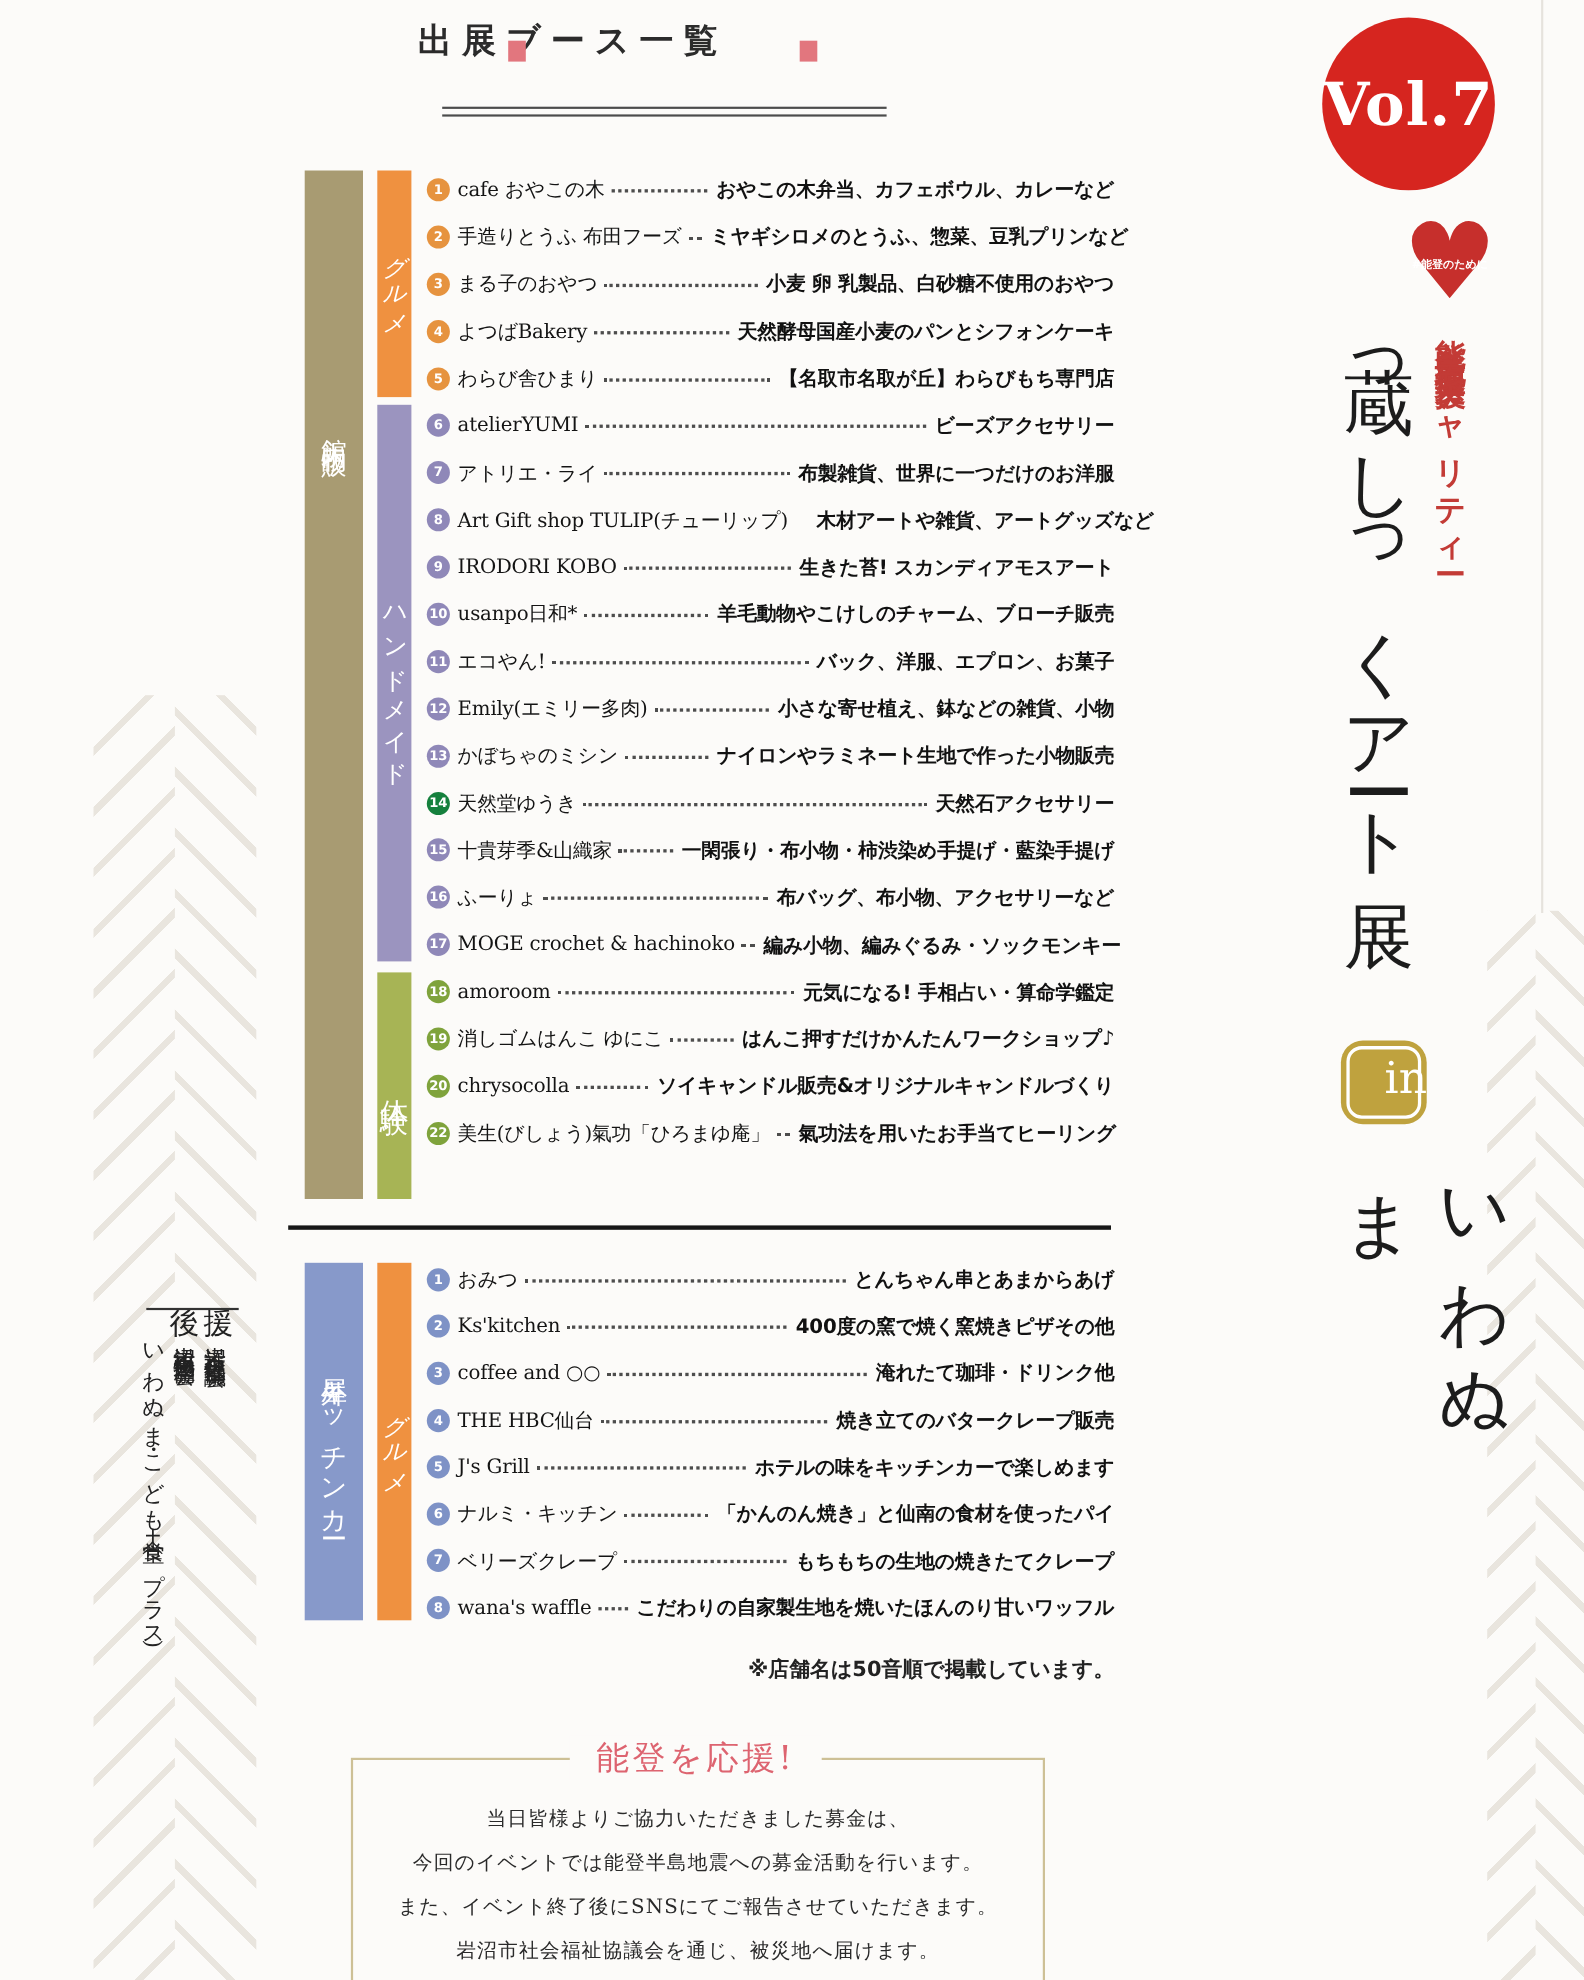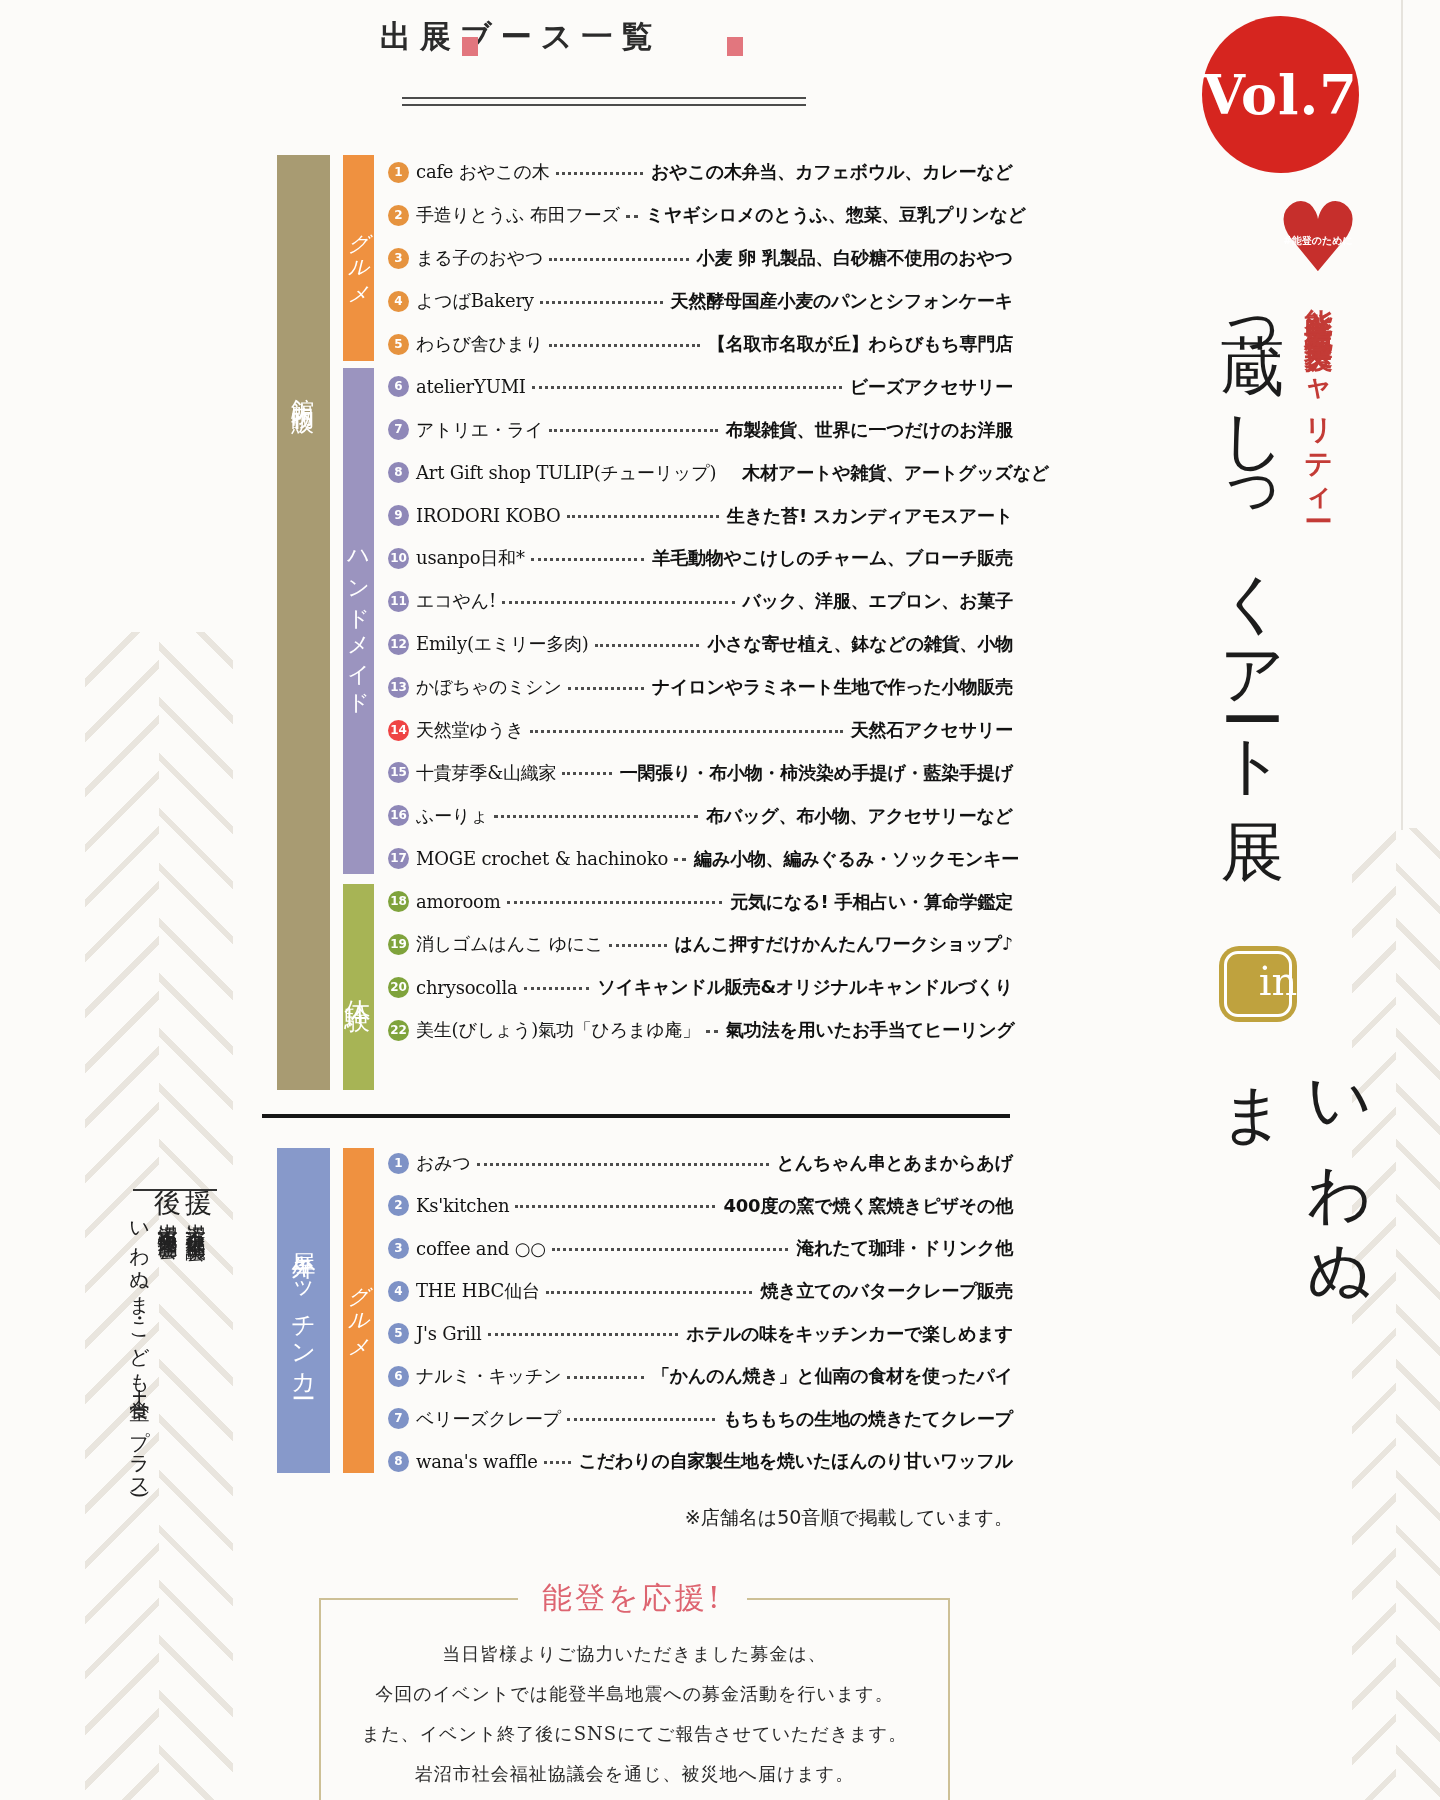--- a/index.html
+++ b/index.html
@@ -70,21 +70,21 @@
   .bname{flex:none;font-size:18px;letter-spacing:-0.2px;color:#141414;white-space:nowrap;}
   .leader{flex:1 1 14px;min-width:12px;margin:0 8px 0 6px;height:0;
           border-top:3px dotted #4d4d4d;align-self:center;transform:translateY(1px);}
   .leader.none{border-top:none;}
   .bdesc{flex:none;font-family:"DejaVu Sans","Liberation Sans",sans-serif;font-weight:700;
          font-size:18px;letter-spacing:-0.2px;color:#111;white-space:nowrap;}
 
   #divider{position:absolute;left:262px;top:1114px;width:748px;height:4px;background:#171717;}
 
   #note{position:absolute;left:388px;top:1505px;width:625px;text-align:right;
-        font-family:"DejaVu Sans","Liberation Sans",sans-serif;font-weight:400;font-size:19px;color:#222;}
+        font-family:"DejaVu Sans","Liberation Sans",sans-serif;font-weight:700;font-size:19px;color:#222;}
 
   
   #sponsors-title{position:absolute;left:150px;top:1144px;width:70px;text-align:center;
                   font-size:27px;letter-spacing:4px;color:#222;margin-top:41px;}
   #sponsors-underline{position:absolute;left:133px;top:1189px;width:84px;height:2px;background:#333;}
   #sponsors-cols{position:absolute;left:126px;top:1208px;height:440px;writing-mode:vertical-rl;
                  font-size:20px;letter-spacing:2px;line-height:1.4;color:#222;}
 
   
   #support-box{position:absolute;left:319px;top:1598px;width:627px;height:210px;
@@ -216,21 +216,21 @@
         <span class="leader"></span>
         <span class="bdesc">小さな寄せ植え、鉢などの雑貨、小物</span>
       </div>
       <div class="row in">
         <span class="num" style="background: rgb(143, 136, 184);">13</span>
         <span class="bname">かぼちゃのミシン</span>
         <span class="leader"></span>
         <span class="bdesc">ナイロンやラミネート生地で作った小物販売</span>
       </div>
       <div class="row in">
-        <span class="num" style="background: #ef4444;">14</span>
+        <span class="num" style="background: #15803d;">14</span>
         <span class="bname">天然堂ゆうき</span>
         <span class="leader"></span>
         <span class="bdesc">天然石アクセサリー</span>
       </div>
       <div class="row in">
         <span class="num" style="background: rgb(143, 136, 184);">15</span>
         <span class="bname">十貴芽季&amp;山織家</span>
         <span class="leader"></span>
         <span class="bdesc">一閑張り・布小物・柿渋染め手提げ・藍染手提げ</span>
       </div>

